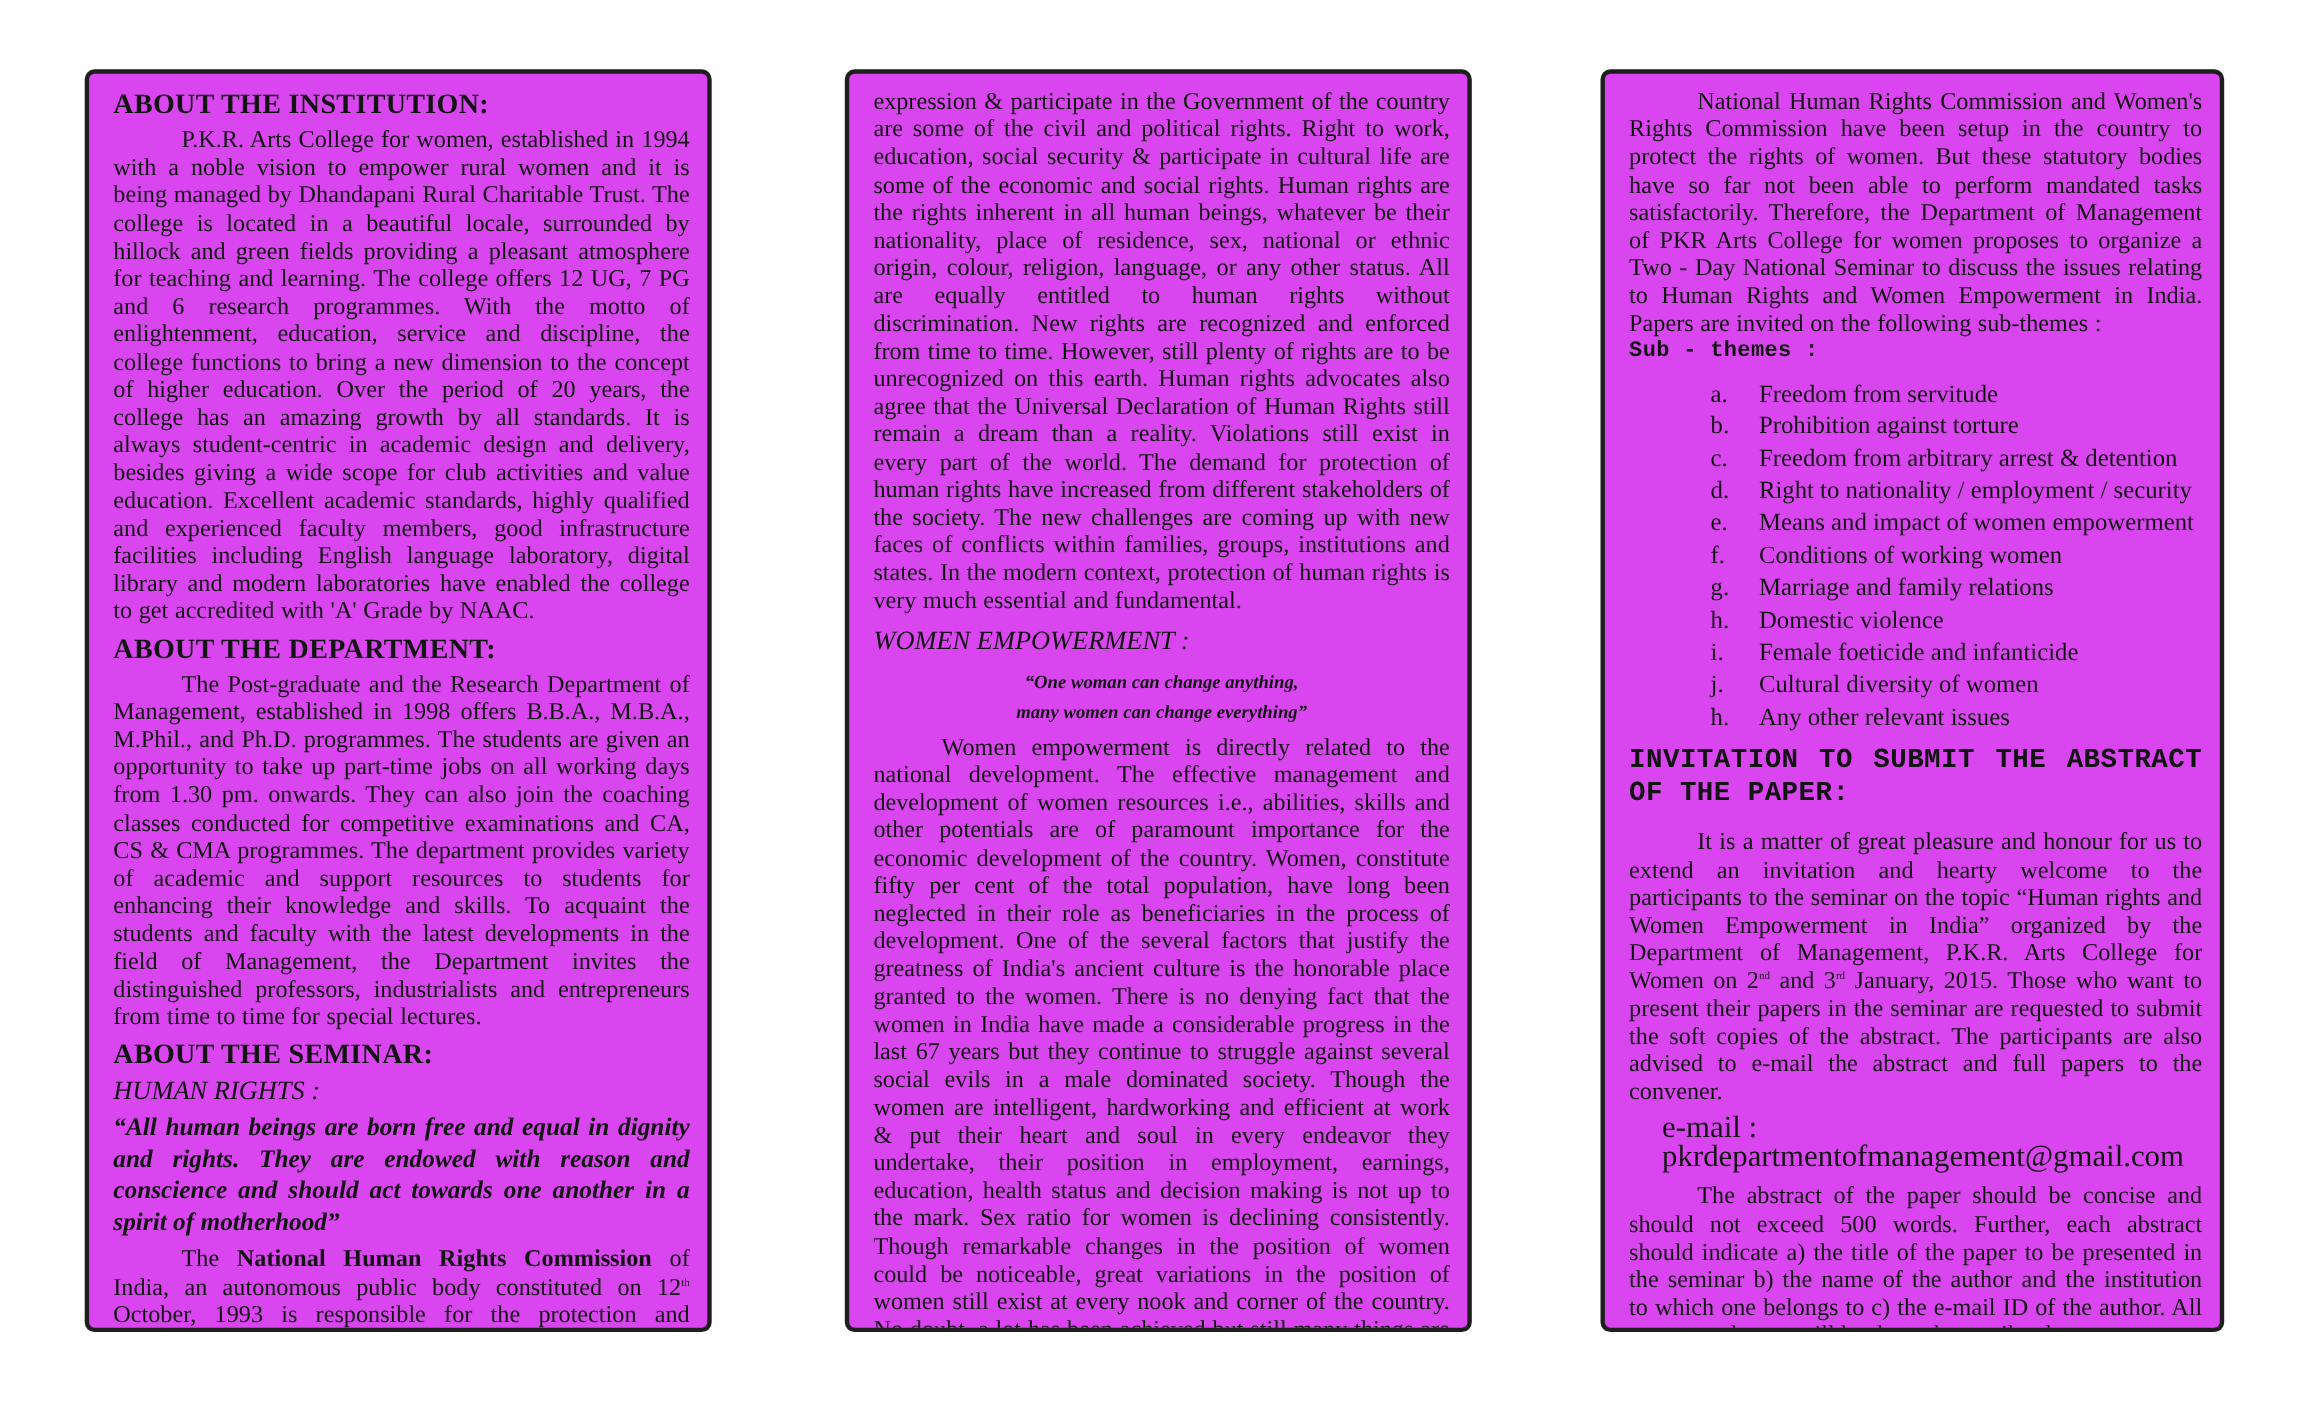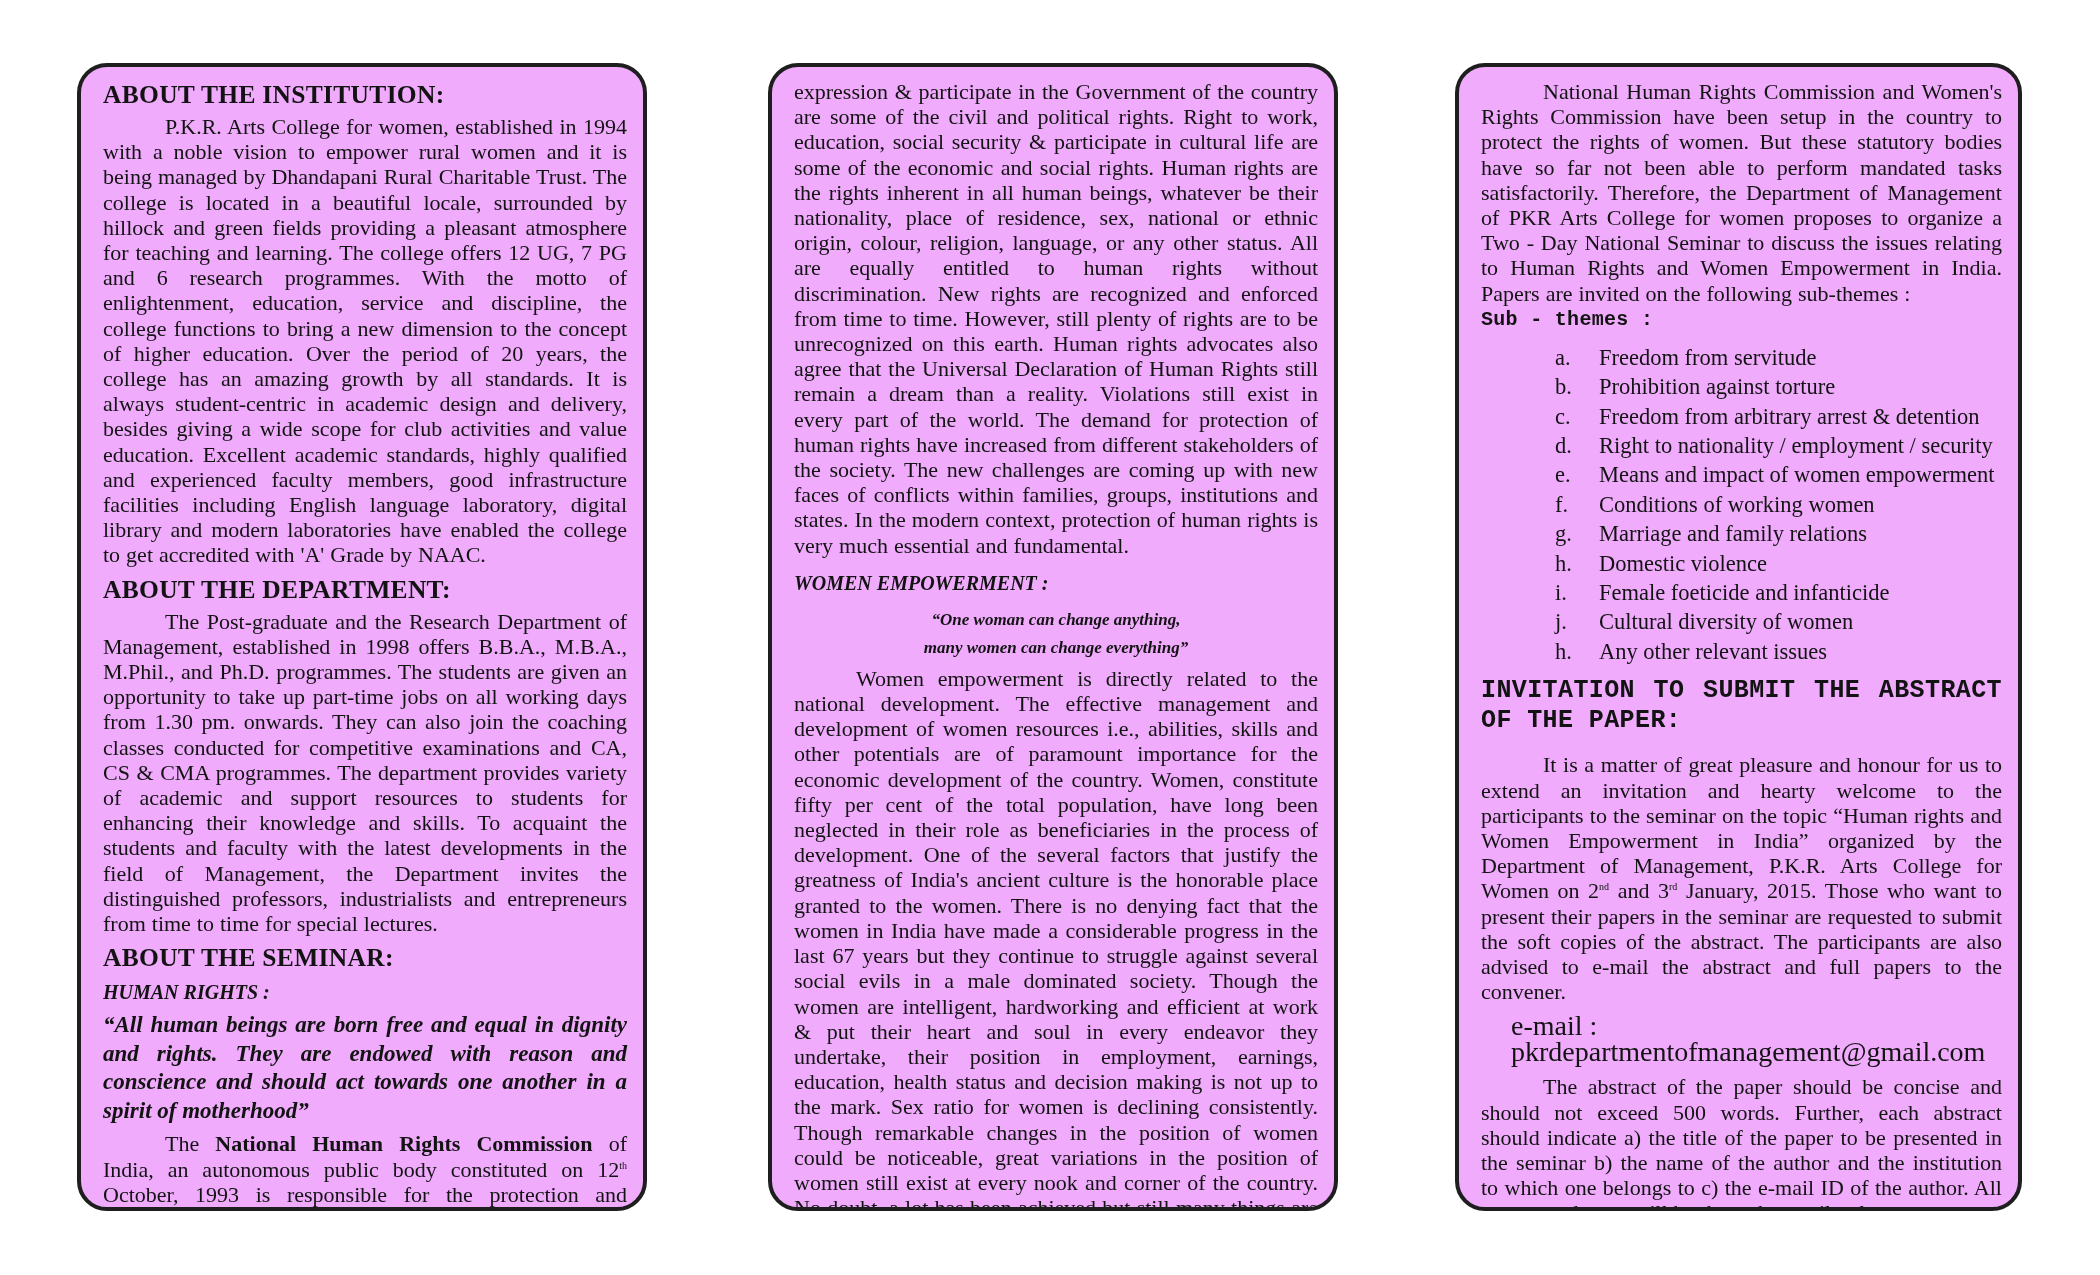--- a/index.html
+++ b/index.html
@@ -7,23 +7,23 @@
     width: 2100px; height: 1275px;
     background: #ffffff;
     color: #131313;
     font-family: "Liberation Serif", "DejaVu Serif", serif;
     overflow: hidden;
   }
   .panel {
     position: absolute;
     top: 63px;
     height: 1140px;
-    background: #f0abfc;
+    background: #d946ef;
     border: 4px solid #1e1e1e;
-    border-radius: 30px;
+    border-radius: 9px;
     overflow: hidden;
   }
   #panel-institution { left: 77px;  width: 562px; }
   #panel-rights      { left: 768px; width: 562px; }
   #panel-invitation  { left: 1455px; width: 559px; }
   .inner { padding: 12px 16px 10px 22px; }
 
   p.body {
     margin: 0;
     font-size: 22px;
@@ -36,22 +36,22 @@
   .sect-heading {
     margin: 8px 0 5px 0;
     font-size: 25.5px;
     font-weight: bold;
     letter-spacing: 0.3px;
     line-height: 28px;
   }
   .sect-heading.first { margin-top: 2px; }
   .sub-heading {
     margin: 7px 0 4px 0;
-    font-size: 20px;
-    font-weight: bold;
+    font-size: 24px;
+    font-weight: normal;
     font-style: italic;
     line-height: 26px;
   }
   .quote-justified {
     margin: 6px 0 6px 0;
     font-size: 23px;
     font-weight: bold;
     font-style: italic;
     line-height: 28.5px;
     text-align: justify;

